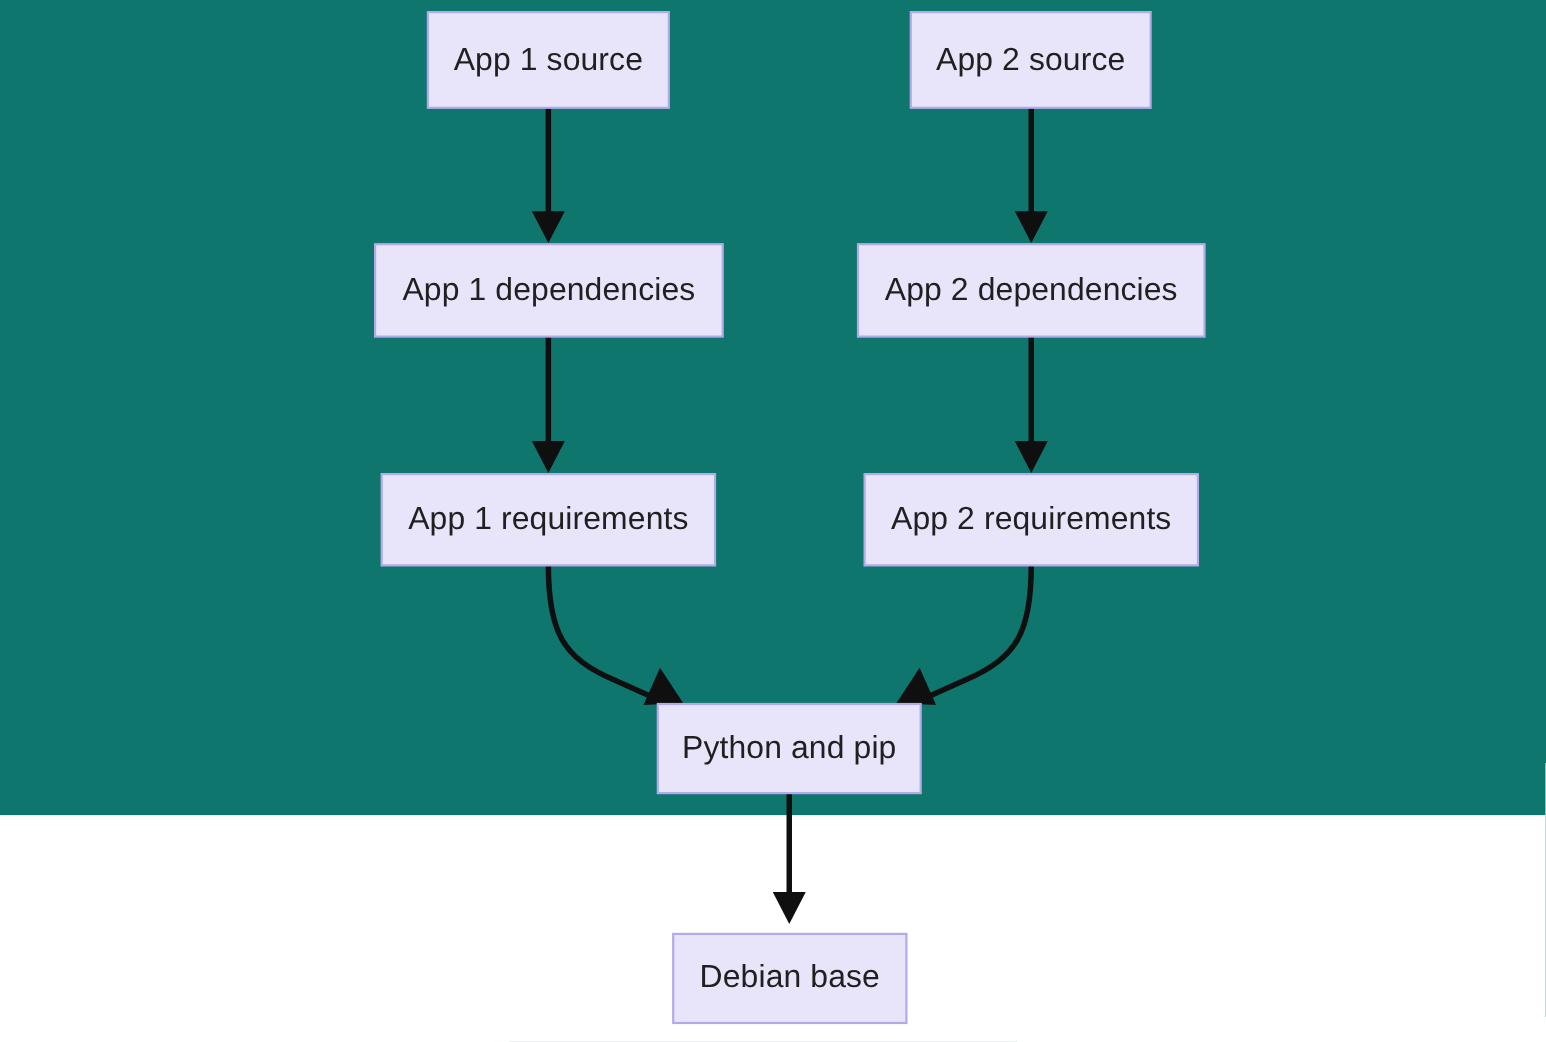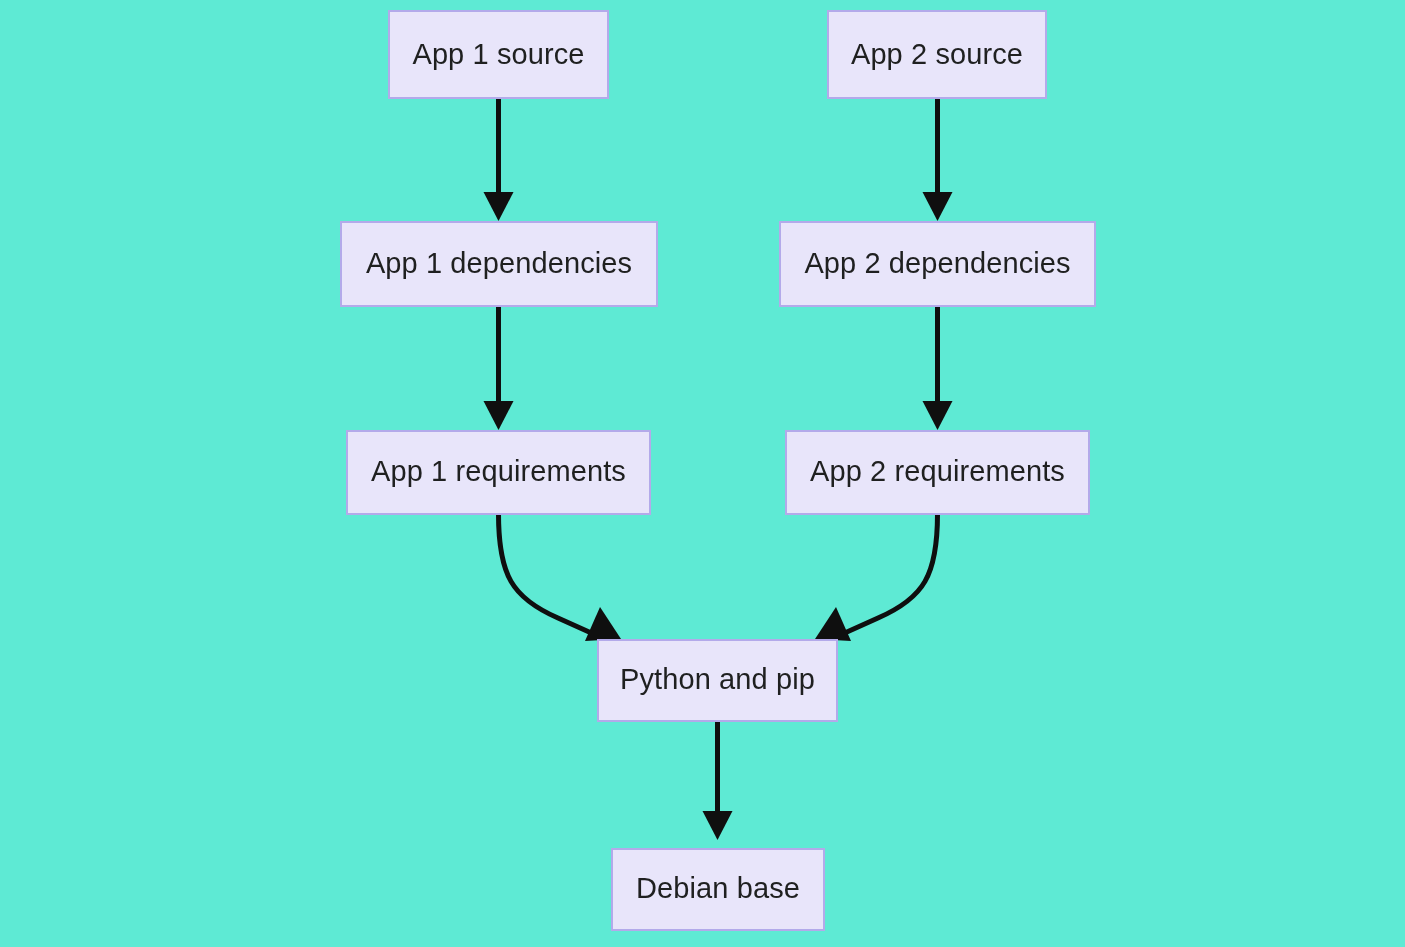--- a/index.html
+++ b/index.html
@@ -9,22 +9,22 @@
   }
   body {
     width: 1405px;
     height: 947px;
     font-family: "Liberation Sans", sans-serif;
     overflow: hidden;
   }
   #diagram-root {
     position: relative;
     width: 1405px;
-    height: 947px;
-    background: #5eead4;
+    height: 741px;
+    background: #0f766e;
   }
   svg.flowchart {
     display: block;
     width: 1405px;
     height: 947px;
   }
   .node-rect {
     fill: #e8e5fa;
     stroke: #b3aaea;
     stroke-width: 2px;

